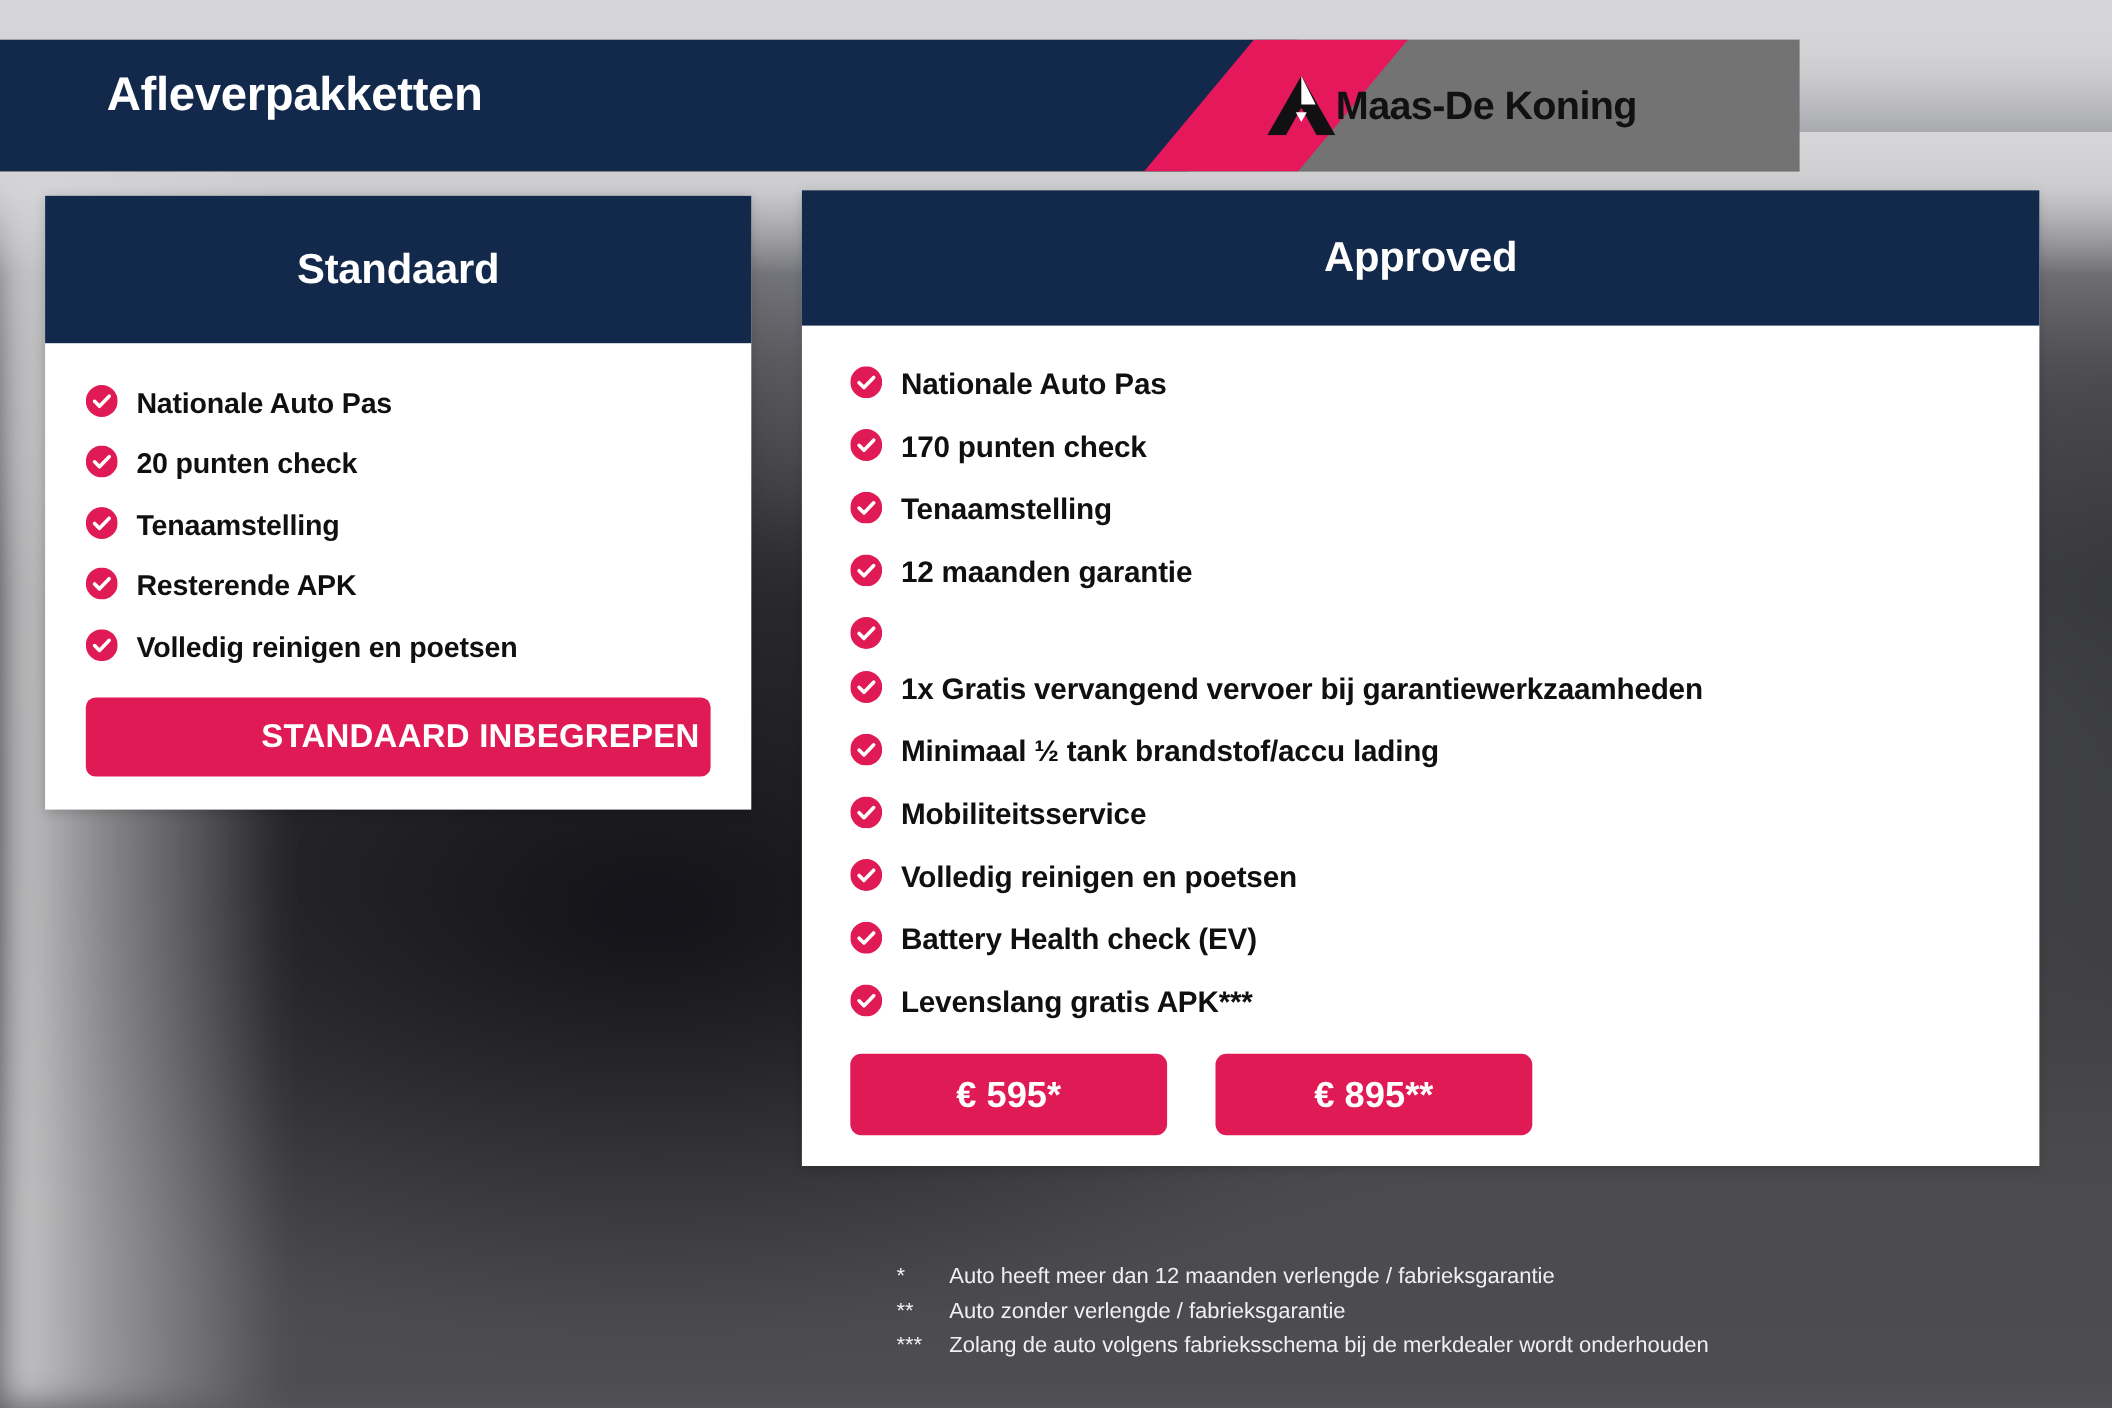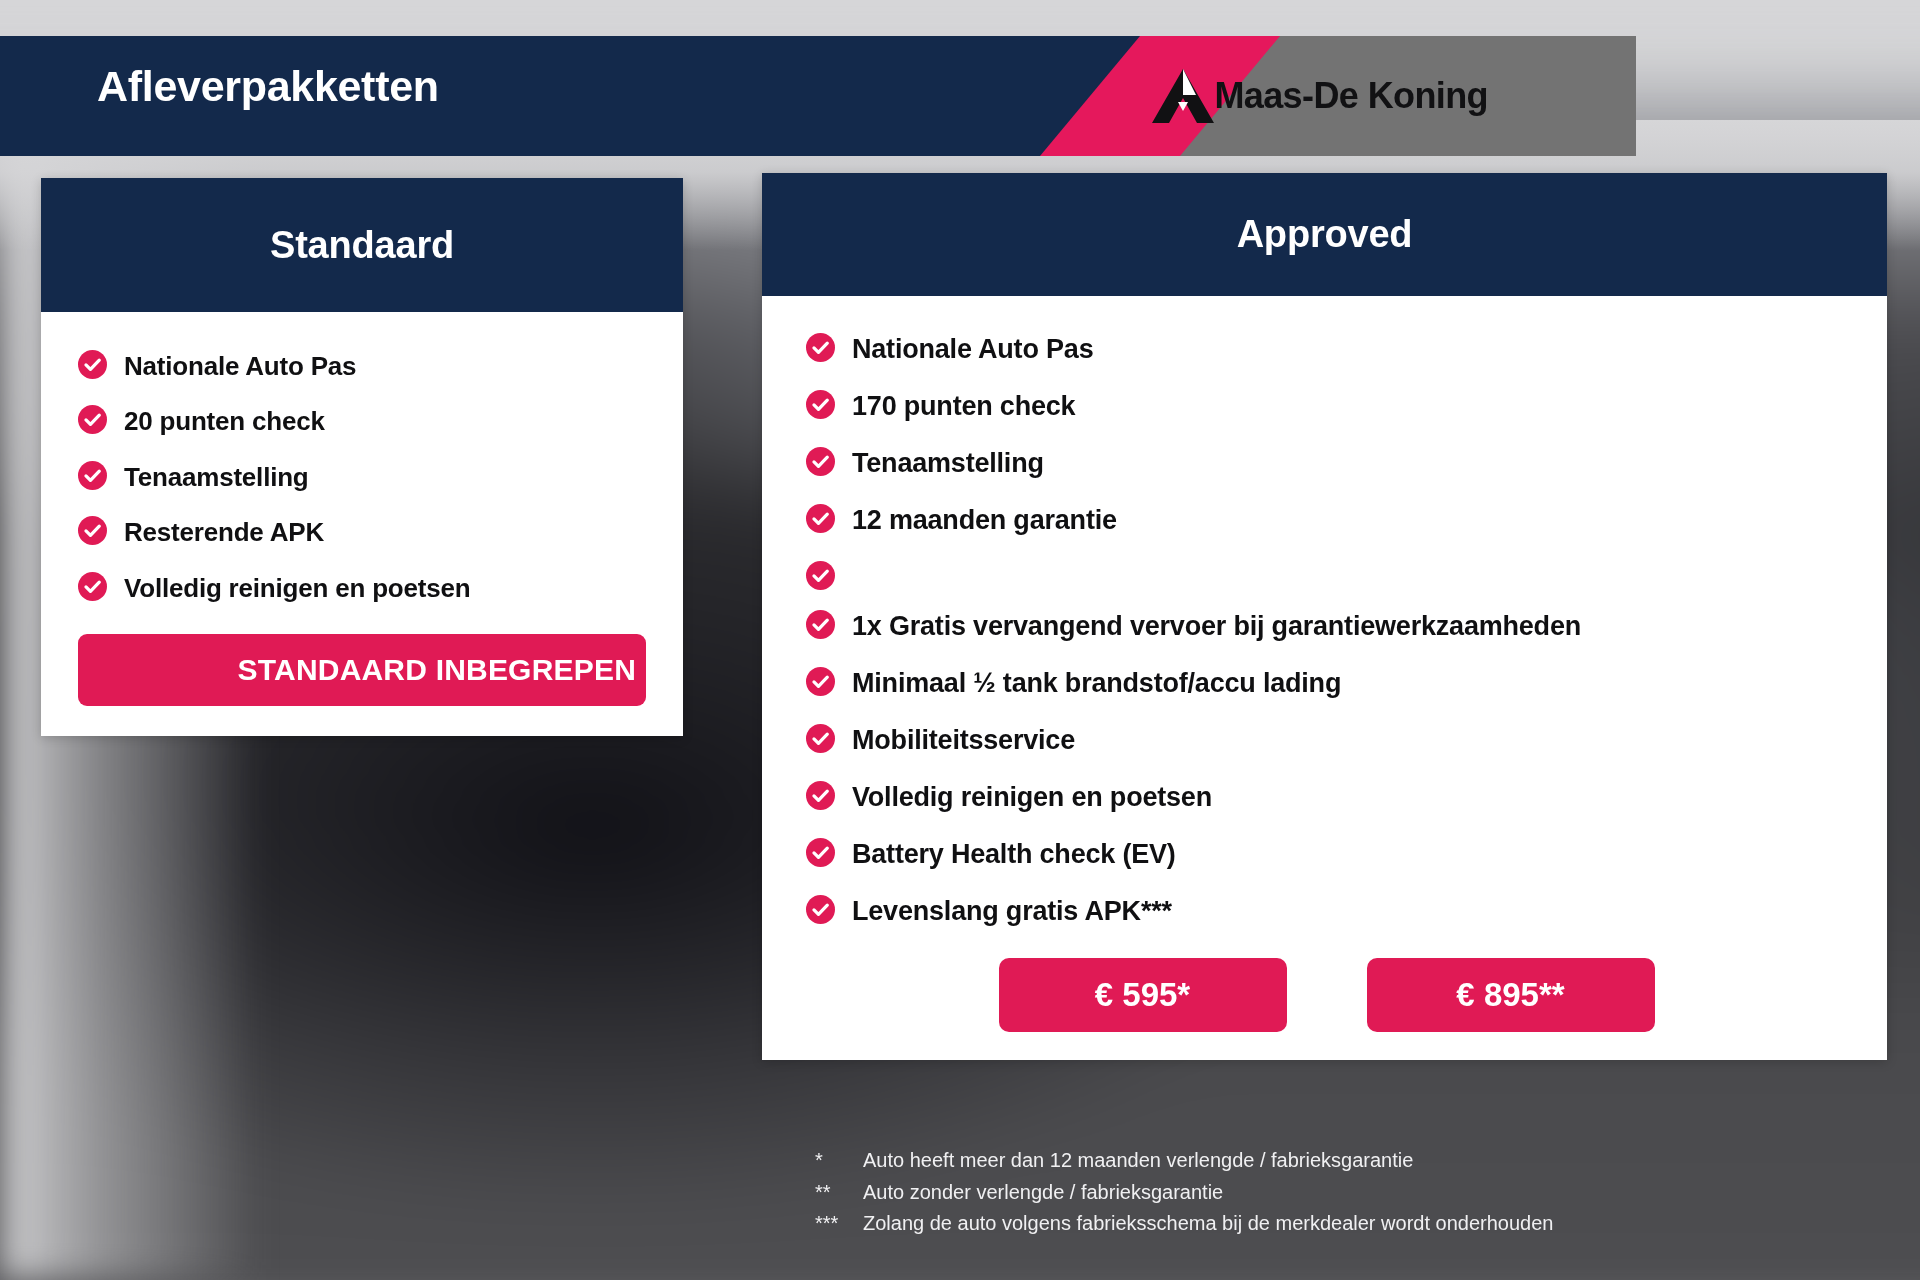--- a/index.html
+++ b/index.html
@@ -96,21 +96,21 @@
   }
 
   
   .card {
     position: absolute;
     background: #ffffff;
     z-index: 3;
     box-shadow: 0 2px 10px rgba(0,0,0,0.18);
   }
   .card-std  { left: 41px;  top: 178px; width: 642px; }
-  .card-appr { left: 762px; top: 173px; width: 1125px; }
+  .card-appr { left: 729px; top: 173px; width: 1125px; }
 
   .card-head {
     background: #13294b;
     display: flex;
     align-items: center;
     justify-content: center;
   }
   .card-std  .card-head { height: 134px; }
   .card-appr .card-head { height: 123px; }
   .card-head-title {
@@ -157,22 +157,22 @@
     padding: 19px 10px;
     font-family: "Liberation Sans", sans-serif;
     font-size: 30px;
     font-weight: bold;
     letter-spacing: 0.2px;
     text-align: right;
     cursor: pointer;
   }
   .price-row {
     display: flex;
-    justify-content: center;
-    gap: 80px;
+    justify-content: flex-start;
+    gap: 44px;
     margin-top: 26px;
   }
   .btn-price {
     background: #e01a55;
     color: #ffffff;
     border: none;
     border-radius: 10px;
     width: 288px;
     padding: 18px 0;
     font-family: "Liberation Sans", sans-serif;

